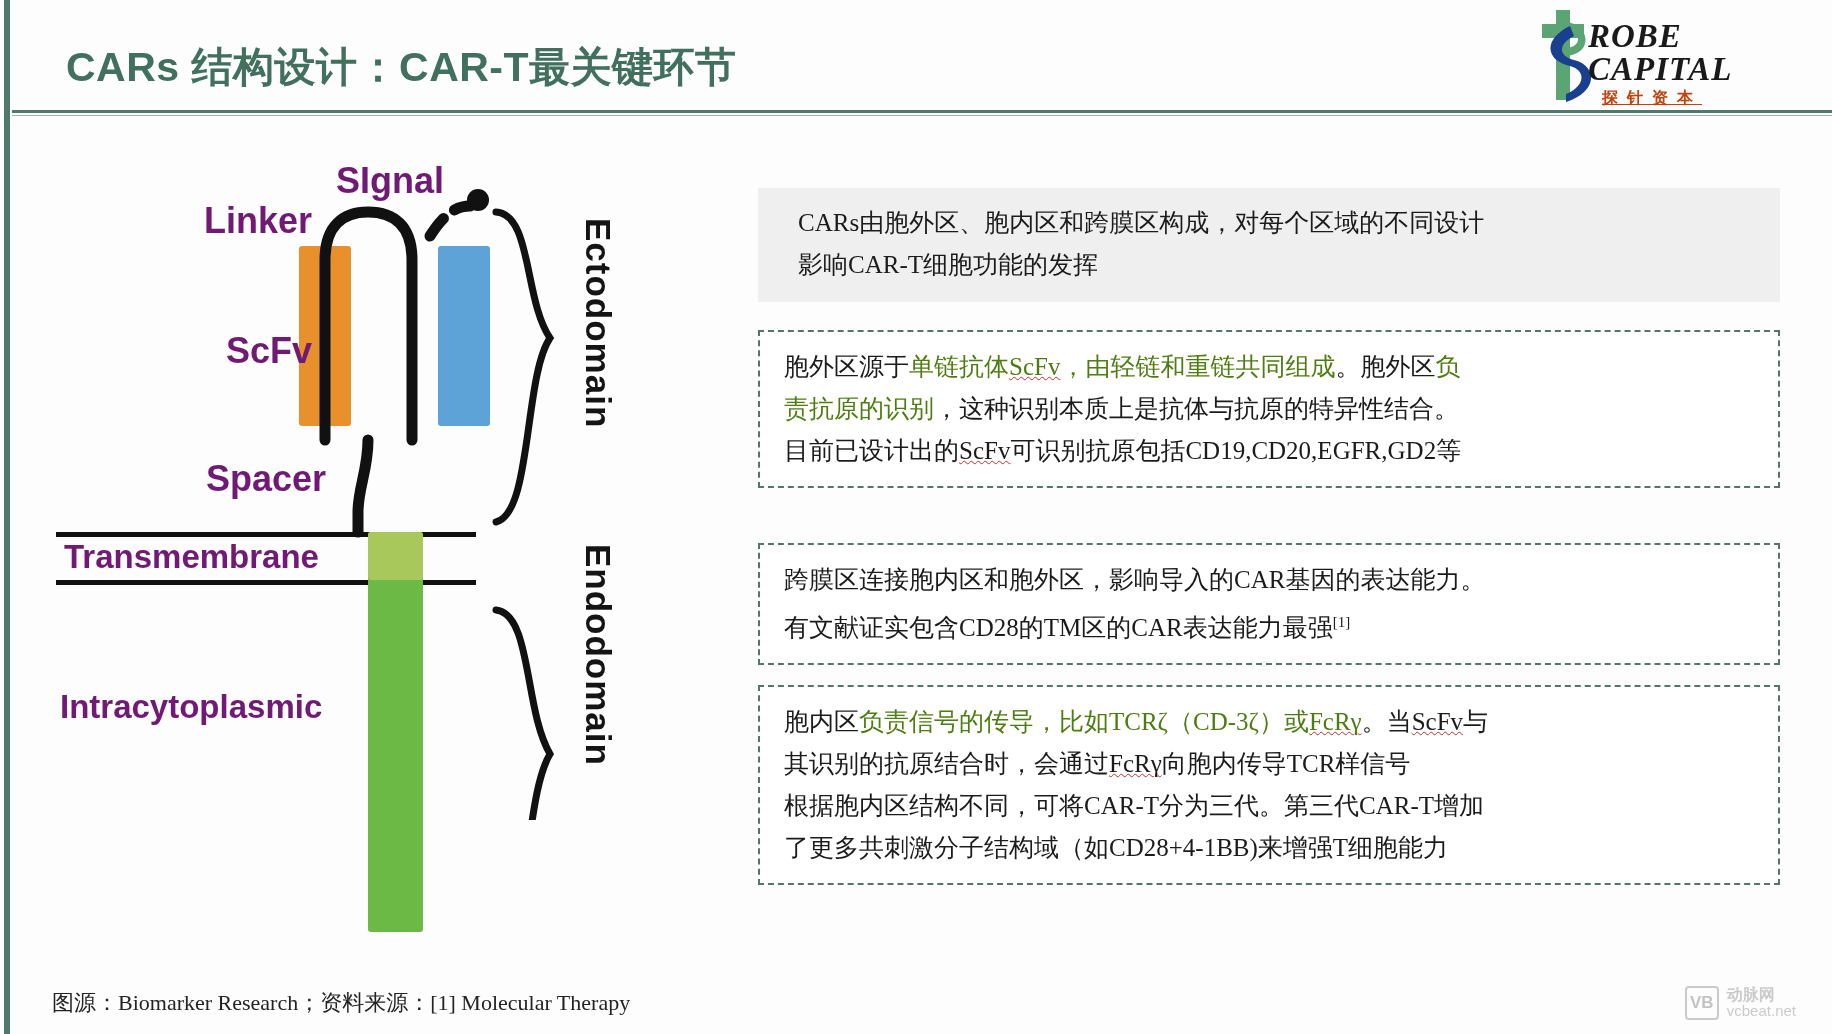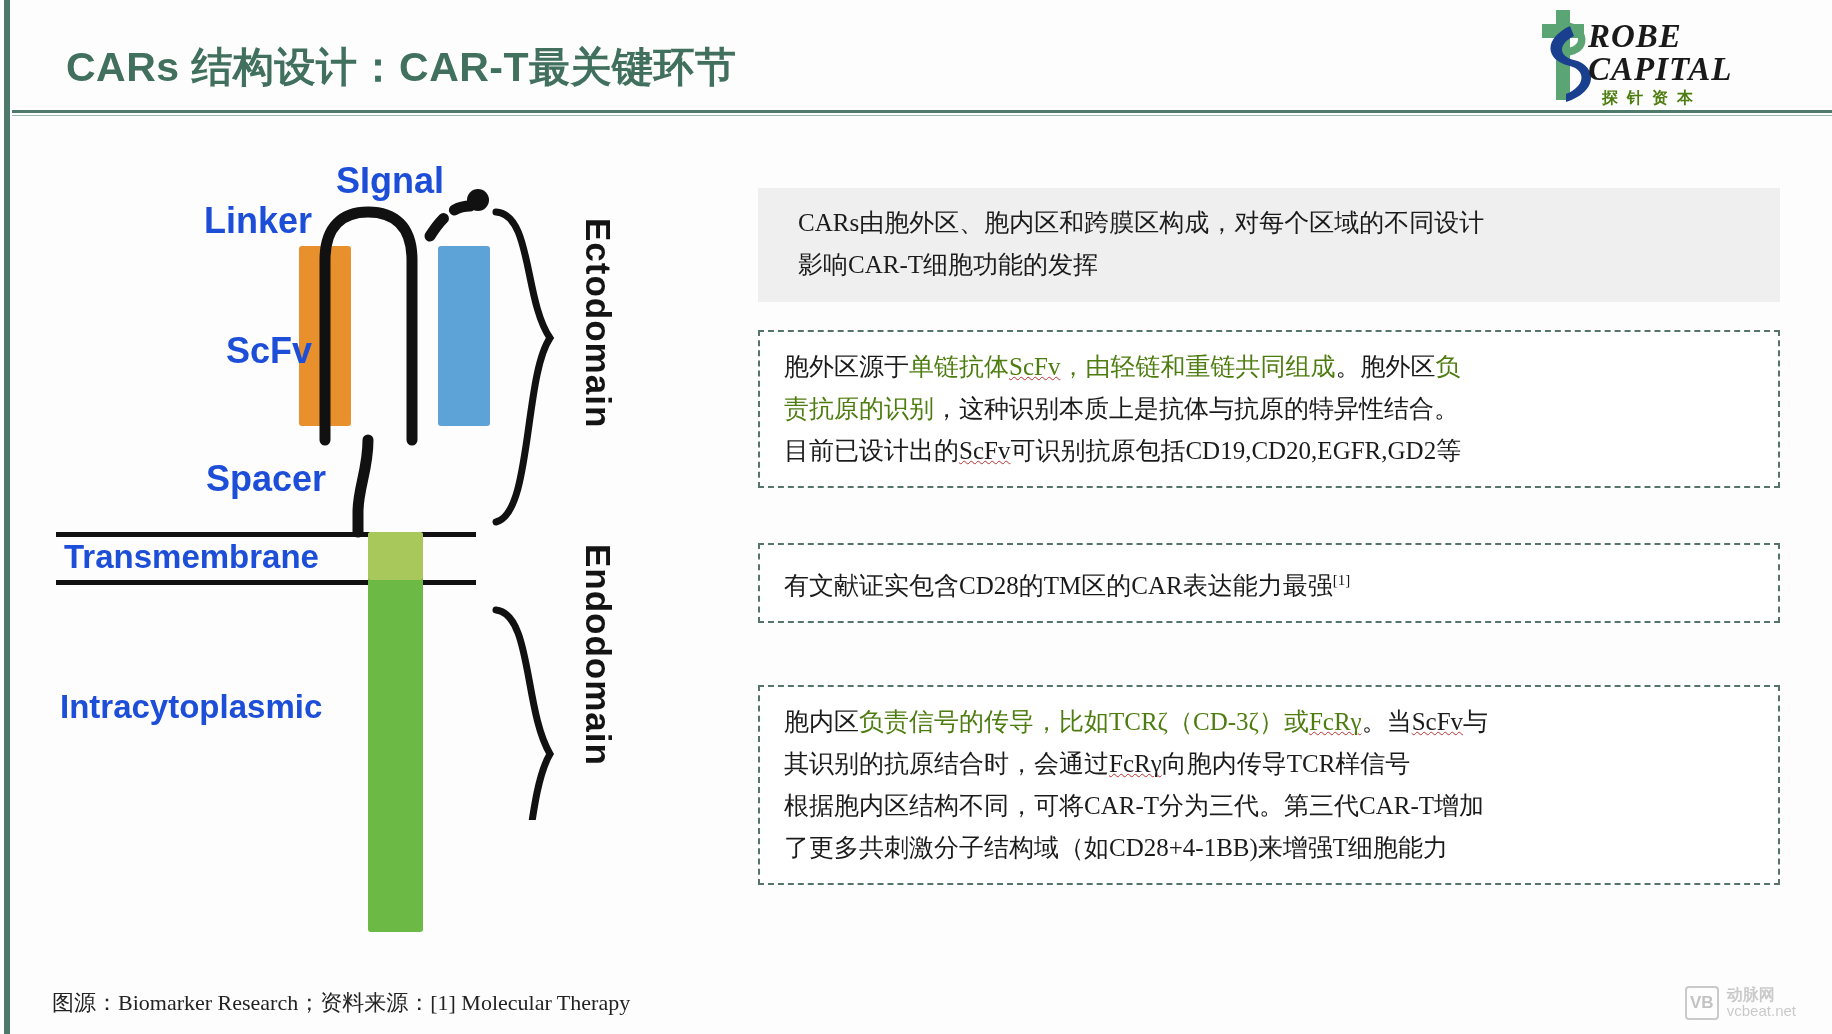--- a/index.html
+++ b/index.html
@@ -94,37 +94,38 @@
     color: #1a1a1a;
     line-height: 33px;
   }
   .logo-cn {
     position: absolute;
     left: 66px;
     top: 82px;
     font-family: "Liberation Sans", sans-serif;
     font-size: 16px;
     letter-spacing: 9px;
-    color: #4d7c0f;
-    font-weight: bold;
+    color: #c2410c;
+    font-weight: bold;
+    text-decoration: underline;
   }
 
   
   .diagram {
     position: absolute;
     left: 26px;
     top: 140px;
     width: 600px;
     height: 680px;
   }
   .diag-label {
     position: absolute;
     font-family: "Liberation Sans", sans-serif;
     font-weight: bold;
-    color: #1d4ed8;
+    color: #701a75;
     white-space: nowrap;
   }
   .lbl-signal  { left: 310px; top: 20px;  font-size: 36px; }
   .lbl-linker  { left: 178px; top: 60px;  font-size: 36px; }
   .lbl-scfv    { left: 200px; top: 190px; font-size: 36px; }
   .lbl-spacer  { left: 180px; top: 318px; font-size: 36px; }
   .lbl-tm      { left: 38px;  top: 398px; font-size: 33px; }
   .lbl-intra   { left: 34px;  top: 548px; font-size: 33px; }
 
   .side-label {
@@ -297,20 +298,21 @@
     </div>
     <div>
       <span class="red">责抗原的识别</span><span>，这种识别本质上是抗体与抗原的特异性结合。</span>
     </div>
     <div>
       <span>目前已设计出的</span><span class="sp">ScFv</span><span>可识别抗原包括CD19,CD20,EGFR,GD2等</span>
     </div>
   </div>
 
   <div class="panel panel-dashed panel-tm">
+    <div>跨膜区连接胞内区和胞外区，影响导入的CAR基因的表达能力。</div>
     <div>
       <span>有文献证实包含CD28的TM区的CAR表达能力最强</span><span class="sup">[1]</span>
     </div>
   </div>
 
   <div class="panel panel-dashed panel-endo">
     <div>
       <span>胞内区</span><span class="red">负责信号的传导，比如TCRζ（CD-3ζ）或</span><span class="red sp">FcRγ</span><span>。当</span><span class="sp">ScFv</span><span>与</span>
     </div>
     <div>

